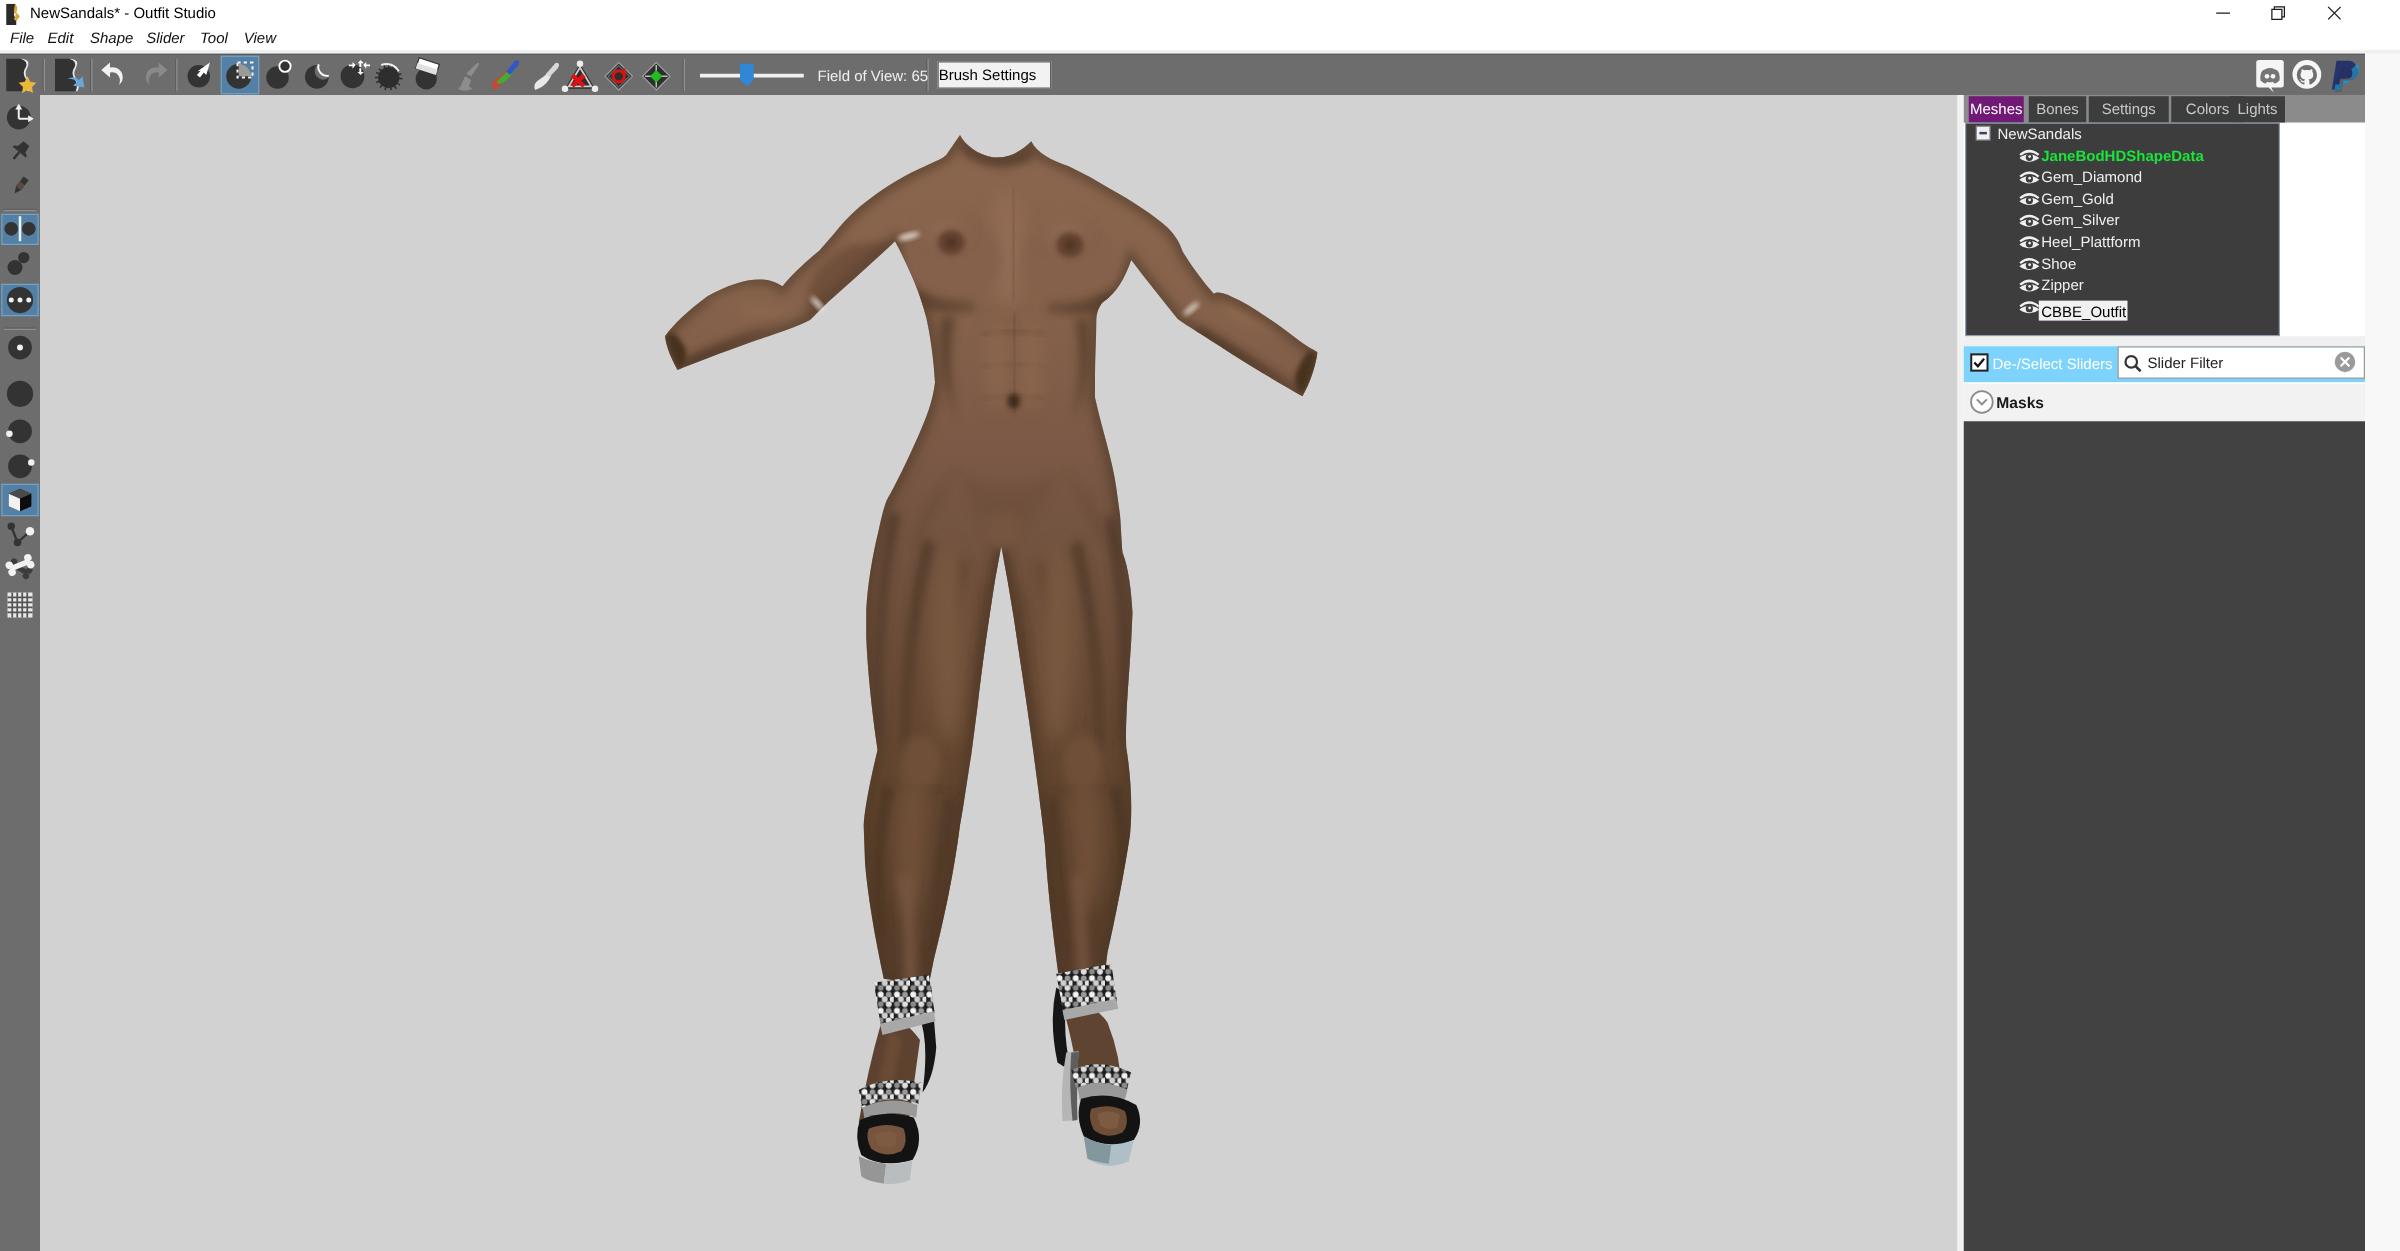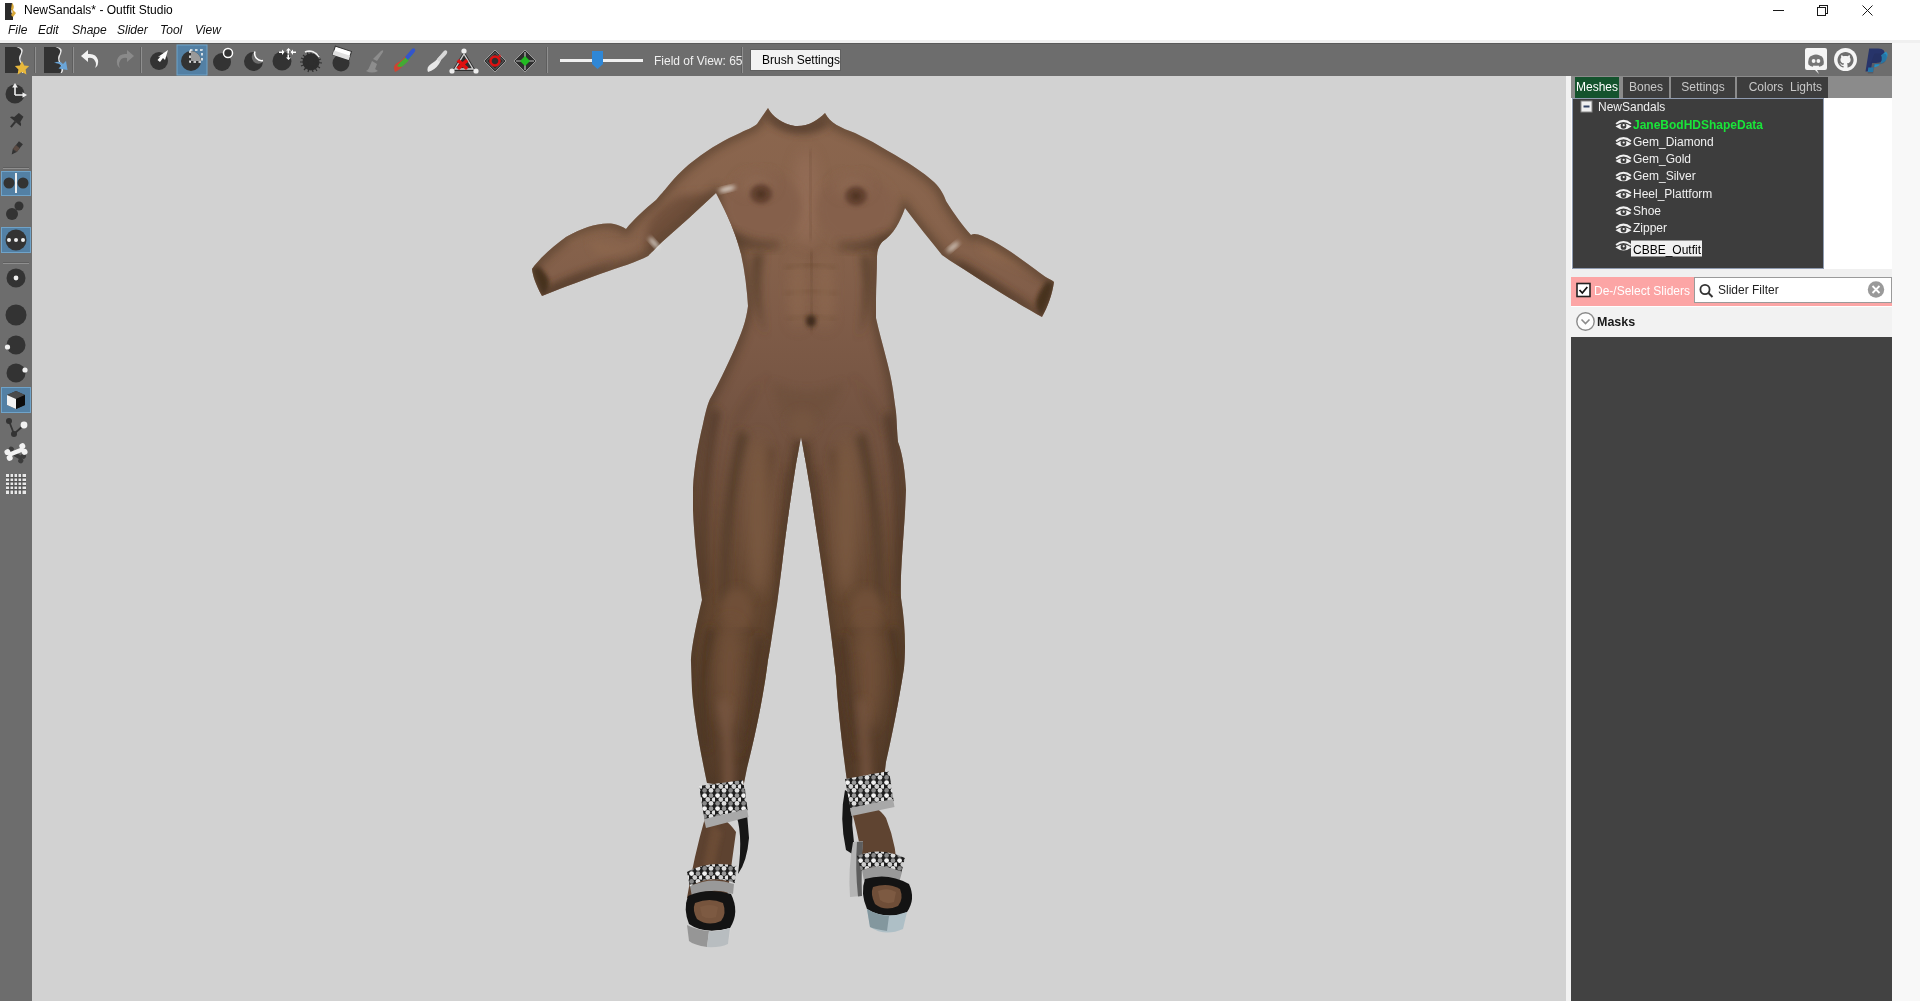--- a/index.html
+++ b/index.html
@@ -14,26 +14,26 @@
 #toolbar{left:0;top:43px;width:1892px;height:33px;background:#6d6d6d;border-top:1px solid #5a5a5a;}
 #leftbar{left:0;top:76px;width:32px;height:925px;background:#6d6d6d;}
 #viewport{left:32px;top:76px;width:1534px;height:925px;background:#d2d2d2;}
 #rightwhite{left:1892px;top:43px;width:28px;height:958px;background:#f8f8f8;}
 #vsep{left:1566px;top:76px;width:5px;height:925px;background:#f2f2f2;}
 .tab{position:absolute;top:1px;height:21px;background:#3d3d3d;color:#c8c8c8;
  font-size:12px;text-align:center;line-height:21px;}
 #tabs{left:1571px;top:76px;width:321px;height:22px;background:#8b8b8b;}
 #tree{left:1572px;top:98px;width:252px;height:171px;background:#3d3d3d;border:1px solid #8f9bb0;}
 #filtergap{left:1571px;top:269px;width:321px;height:8px;background:#f0f0f0;}
-#filterrow{left:1571px;top:277px;width:321px;height:29px;background:#fca5a5;}
+#filterrow{left:1571px;top:277px;width:321px;height:29px;background:#7dd3fc;}
 #masksrow{left:1571px;top:306px;width:321px;height:31px;background:#f2f2f2;border-top:1px solid #ffffff;font-weight:bold;}
 #panelrest{left:1571px;top:337px;width:321px;height:664px;background:#424242;}
 #fov{position:absolute;left:654px;top:10px;font-size:12px;color:#f0f0f0;}
 #brushbtn{position:absolute;left:750px;top:5px;width:91px;height:22px;background:#f2f2f2;
- border:1px solid #606060;font-size:12px;color:#000;text-align:right;line-height:20px;}
+ border:1px solid #606060;font-size:12px;color:#000;text-align:left;line-height:20px;}
 </style>
 </head>
 <body>
 <div class="abs" id="titlebar"></div>
 <div class="abs" id="titletext">NewSandals* - Outfit Studio</div>
 <svg class="abs" style="left:4px;top:3px" width="14" height="17" viewBox="0 0 14 17">
  <path d="M1 0 L8 0 Q10 3 8 6 Q6 9 9 12 L9 17 L1 17 Z" fill="#2b2b2b"></path>
  <path d="M8 0 Q11 3 9 7 L12 10 L9 14 L7 12 Q10 9 7 6 Z" fill="#d8a838"></path>
 </svg>
 
@@ -468,21 +468,21 @@
   <path d="M867 909 Q885 920 907 912 L903 929 Q885 937 870 927 Z" fill="#aebfc6"></path>
   <path d="M867 909 Q877 915 889 916 L887 931 Q874 929 870 927 Z" fill="#83979e"></path>
  </g>
 </g>
 </svg>
 </div>
 
 <div class="abs" id="vsep"></div>
 <div class="abs" id="rightwhite"></div>
 <div class="abs" id="tabs">
- <div class="tab" style="left:4px;width:44px;background:#14532d;color:#ffffff">Meshes</div>
+ <div class="tab" style="left:4px;width:44px;background:#701a75;color:#ffffff">Meshes</div>
  <div class="tab" style="left:52px;width:46px">Bones</div>
  <div class="tab" style="left:100px;width:64px">Settings</div>
  <div class="tab" style="left:166px;width:58px">Colors</div>
  <div class="tab" style="left:213px;width:44px">Lights</div>
 </div>
 <div class="abs" id="tree">
  <svg style="position:absolute;left:0;top:0" width="317" height="169" viewBox="0 0 317 169">
   <g fill="#f0f0f0" font-size="12" font-family="Liberation Sans">
 
    <rect x="8" y="2" width="11" height="11" fill="#f0f0f0" stroke="#888"></rect>

